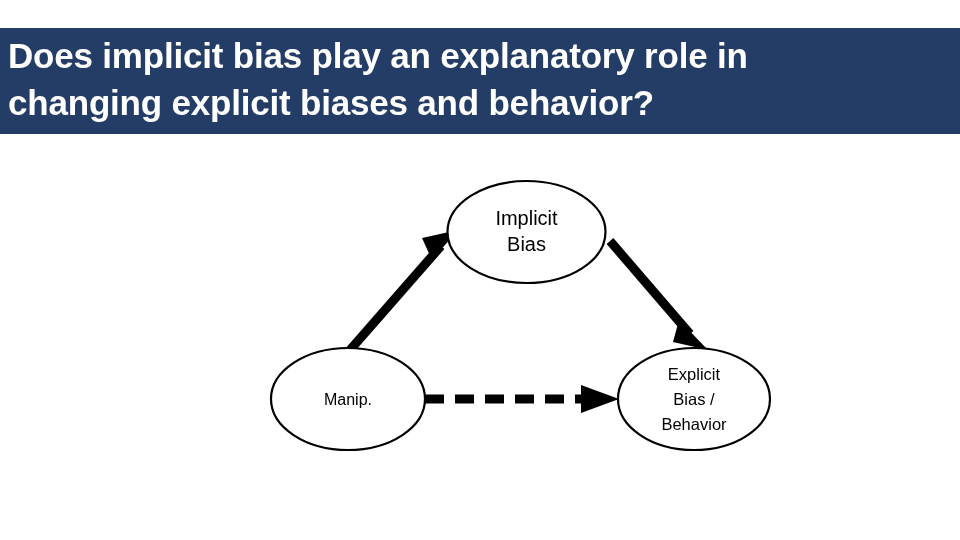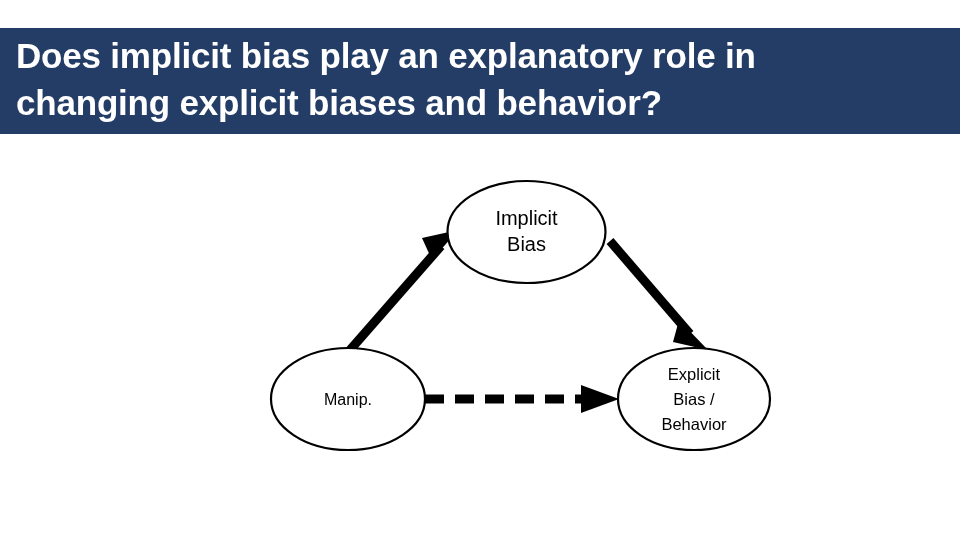--- a/index.html
+++ b/index.html
@@ -25,21 +25,21 @@
 
   
   #title-banner {
     position: absolute;
     left: 0;
     top: 28px;
     width: 960px;
     height: 106px;
     background: #243d66;
     box-sizing: border-box;
-    padding: 4px 6px 0 16px;
+    padding: 4px 6px 0 8px;
   }
   #title-text {
     color: #ffffff;
     font-family: "Liberation Sans", sans-serif;
     font-weight: bold;
     font-size: 35px;
     line-height: 47px;
     letter-spacing: -0.2px;
     white-space: pre-line;
     margin: 0;

